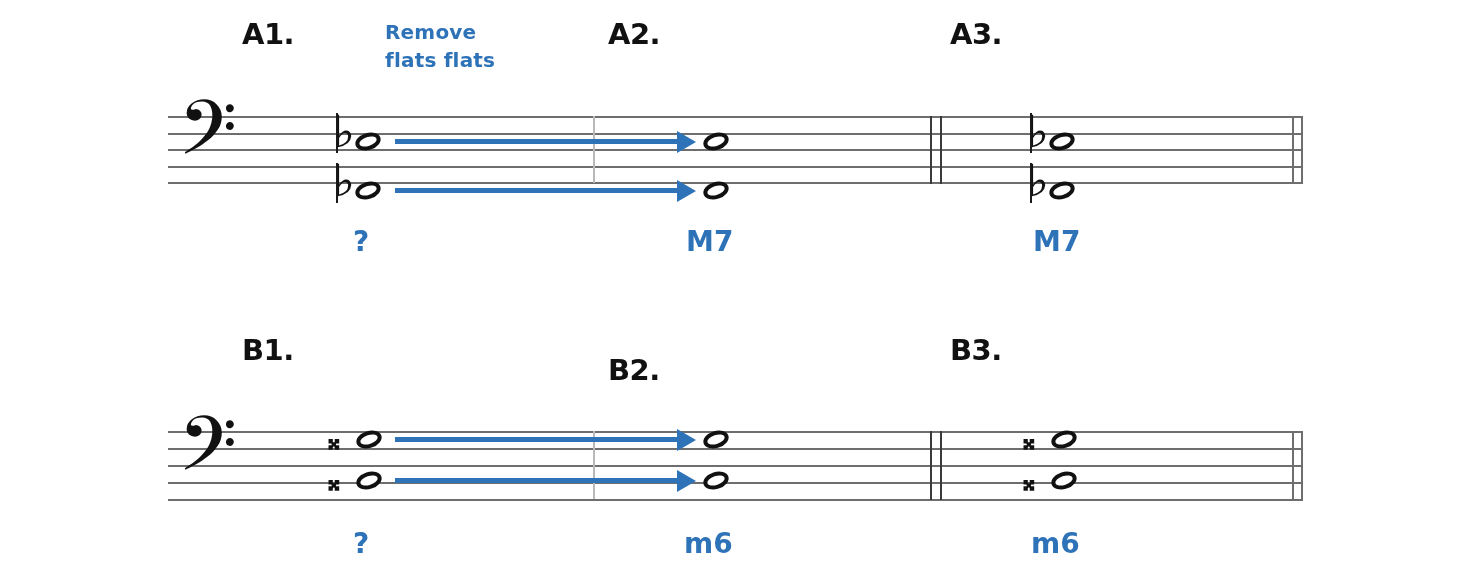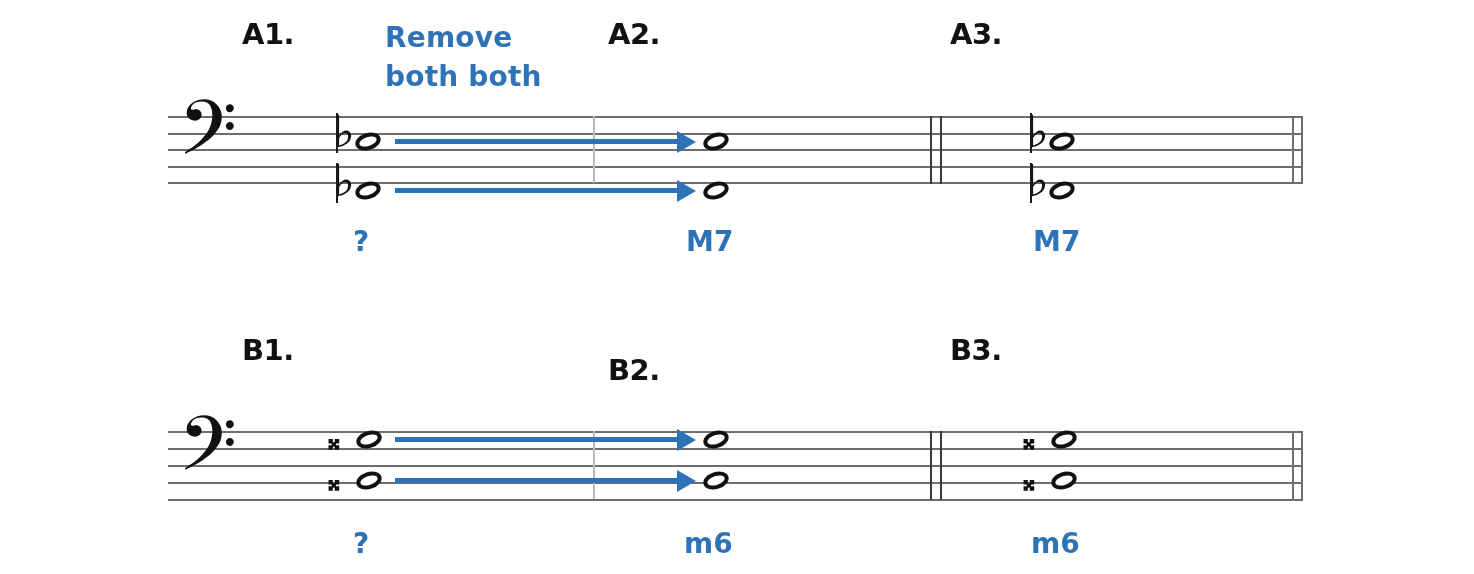--- a/index.html
+++ b/index.html
@@ -38,21 +38,21 @@
   .label-blue {
     color: #2e72b8;
     font-size: 28px;
     font-weight: 600;
     white-space: nowrap;
     line-height: 1.32;
     letter-spacing: 0.1px;
   }
   .instr {
     color: #2e72b8;
-    font-size: 28px;
+    font-size: 20px;
     font-weight: 600;
     line-height: 1.38;
     letter-spacing: 0.2px;
   }
 
   
   .system { position: absolute; }
   .staffline {
     position: absolute;
     height: 2px;
@@ -120,21 +120,21 @@
 <body>
 
 <div class="page">
 
   <div class="abs" style="left:0; top:0; width:1474px; height:290px;">
 
     <div class="abs label-black" style="left:242px; top:20px;">A1.</div>
 
     <div class="abs instr" style="left:385px; top:19px; width:220px;">
       <div>Remove</div>
-      <div>both both</div>
+      <div>flats flats</div>
     </div>
 
     <div class="abs label-black" style="left:608px; top:20px;">A2.</div>
 
     <div class="abs label-black" style="left:950px; top:20px;">A3.</div>
 
     <div class="system" style="left:168px; top:0px; width:1135px; height:290px;">
 
       <div class="staffline" style="left:0px;  top:116px; width:1135px;"></div>
       <div class="staffline" style="left:0px;  top:133px; width:1135px;"></div>

